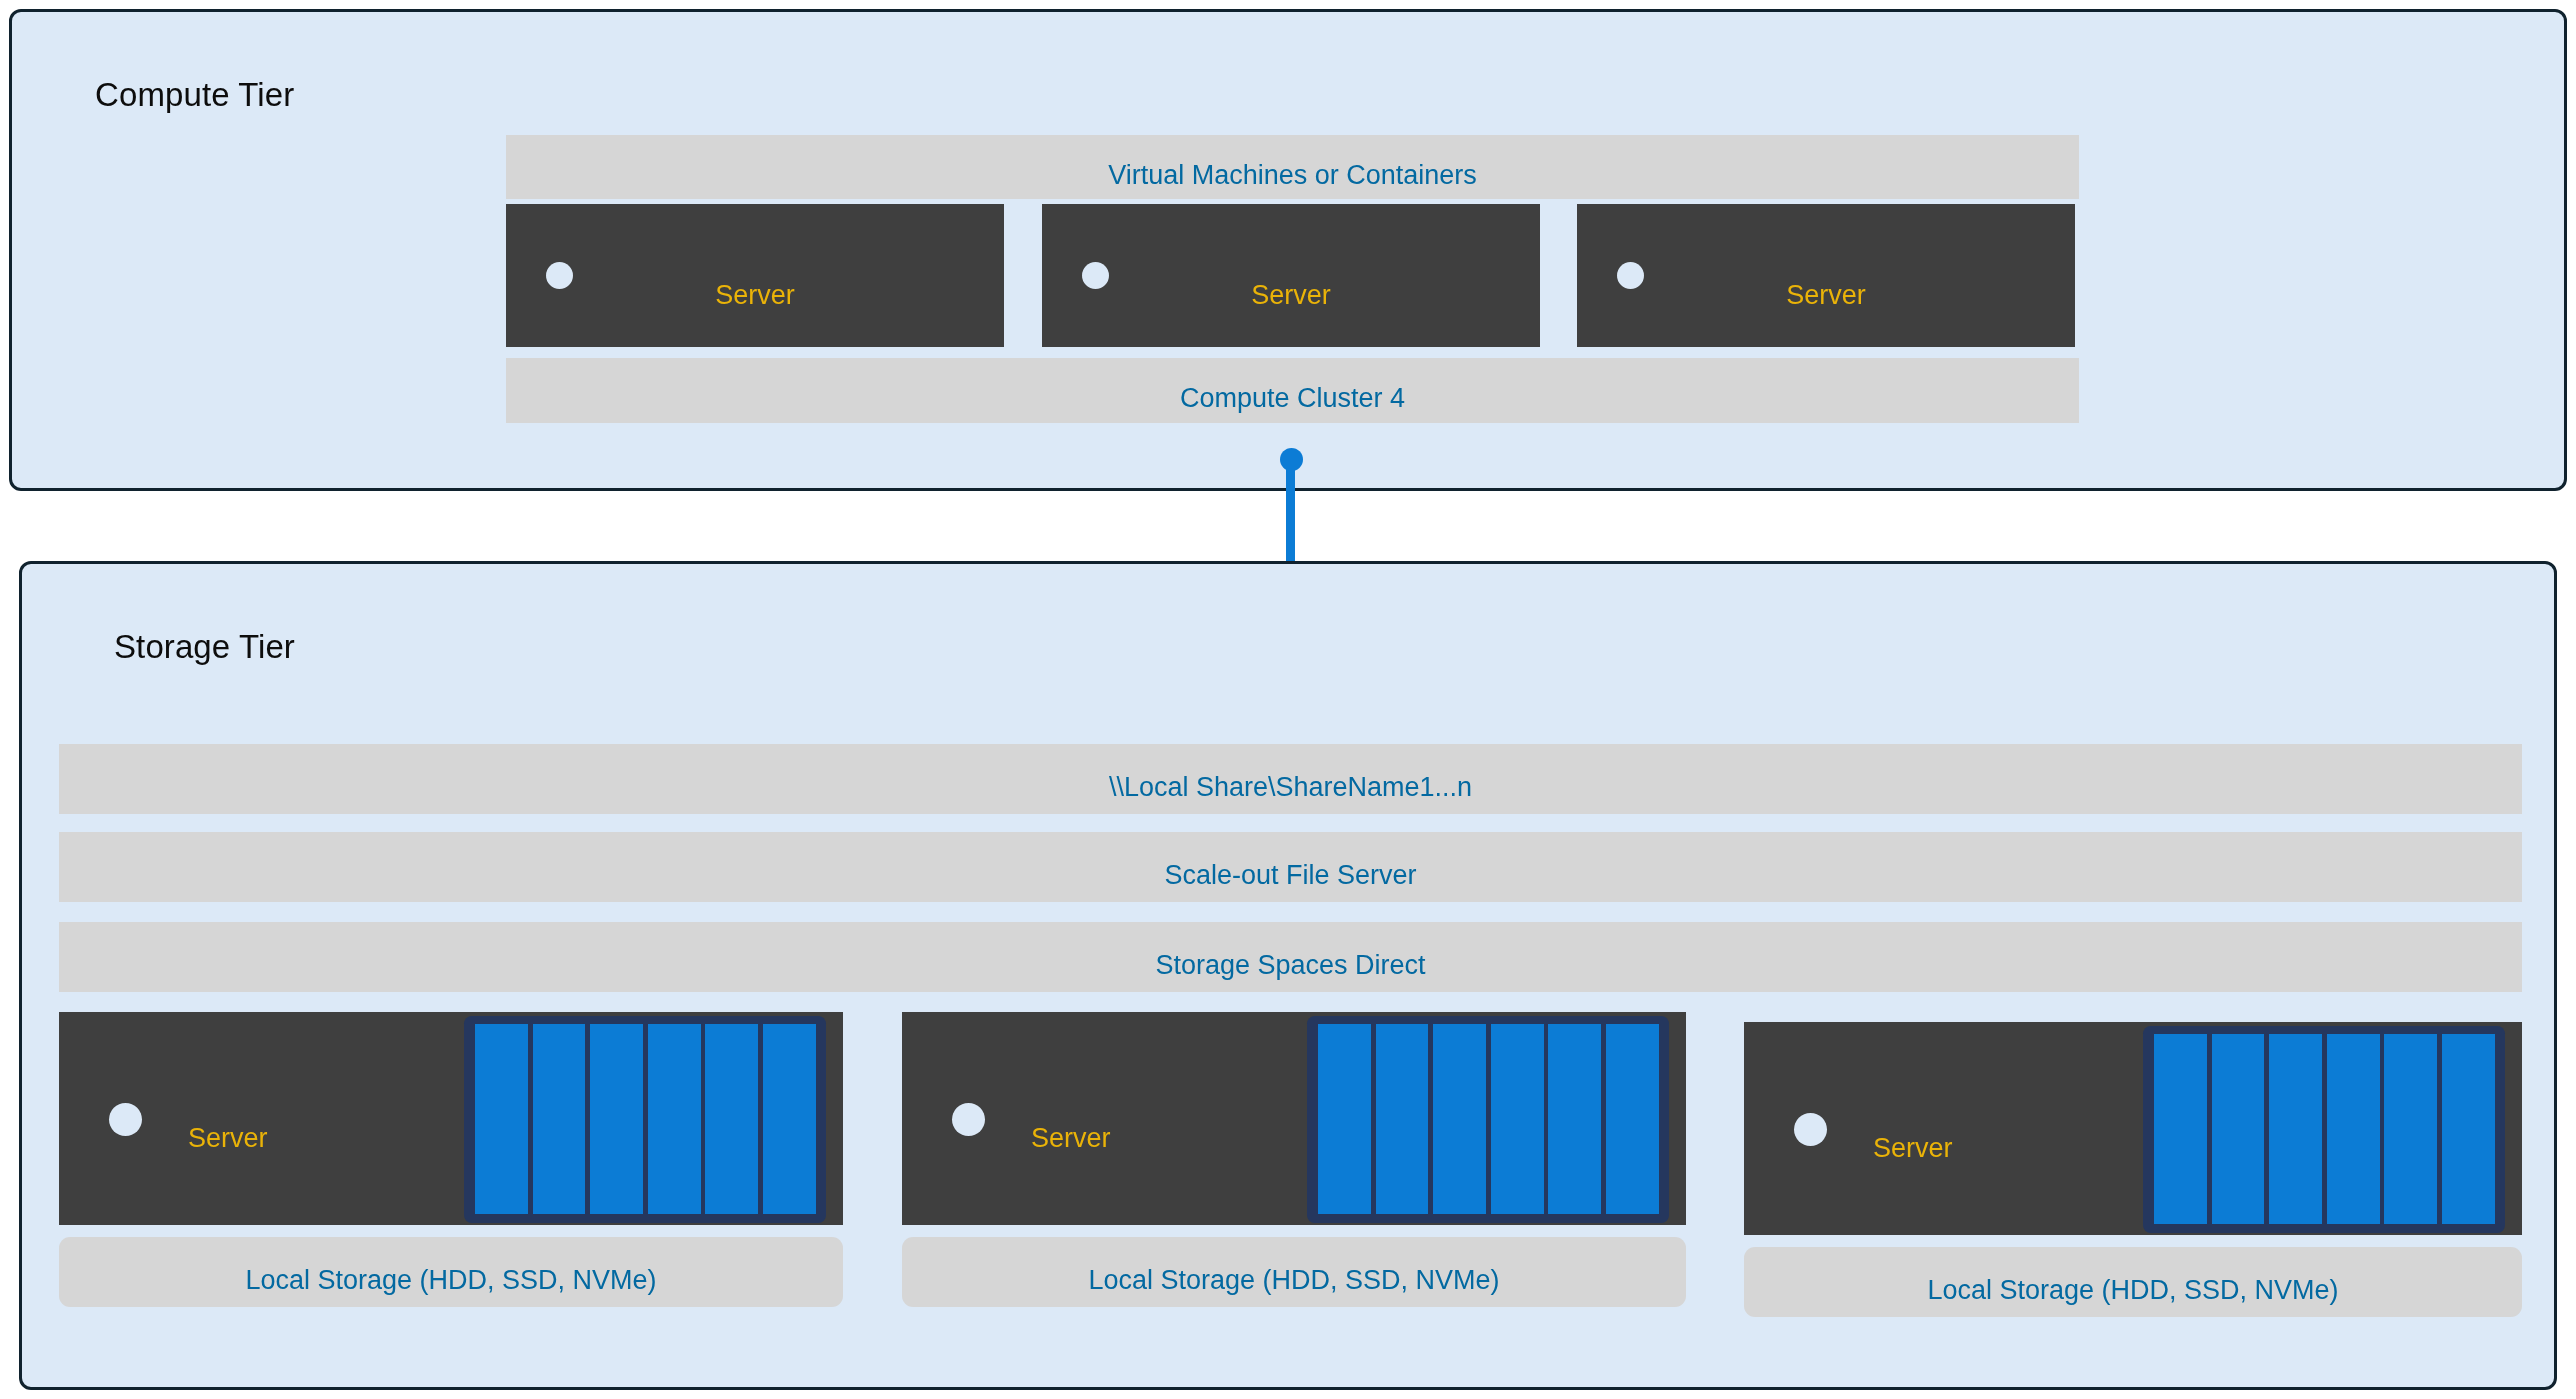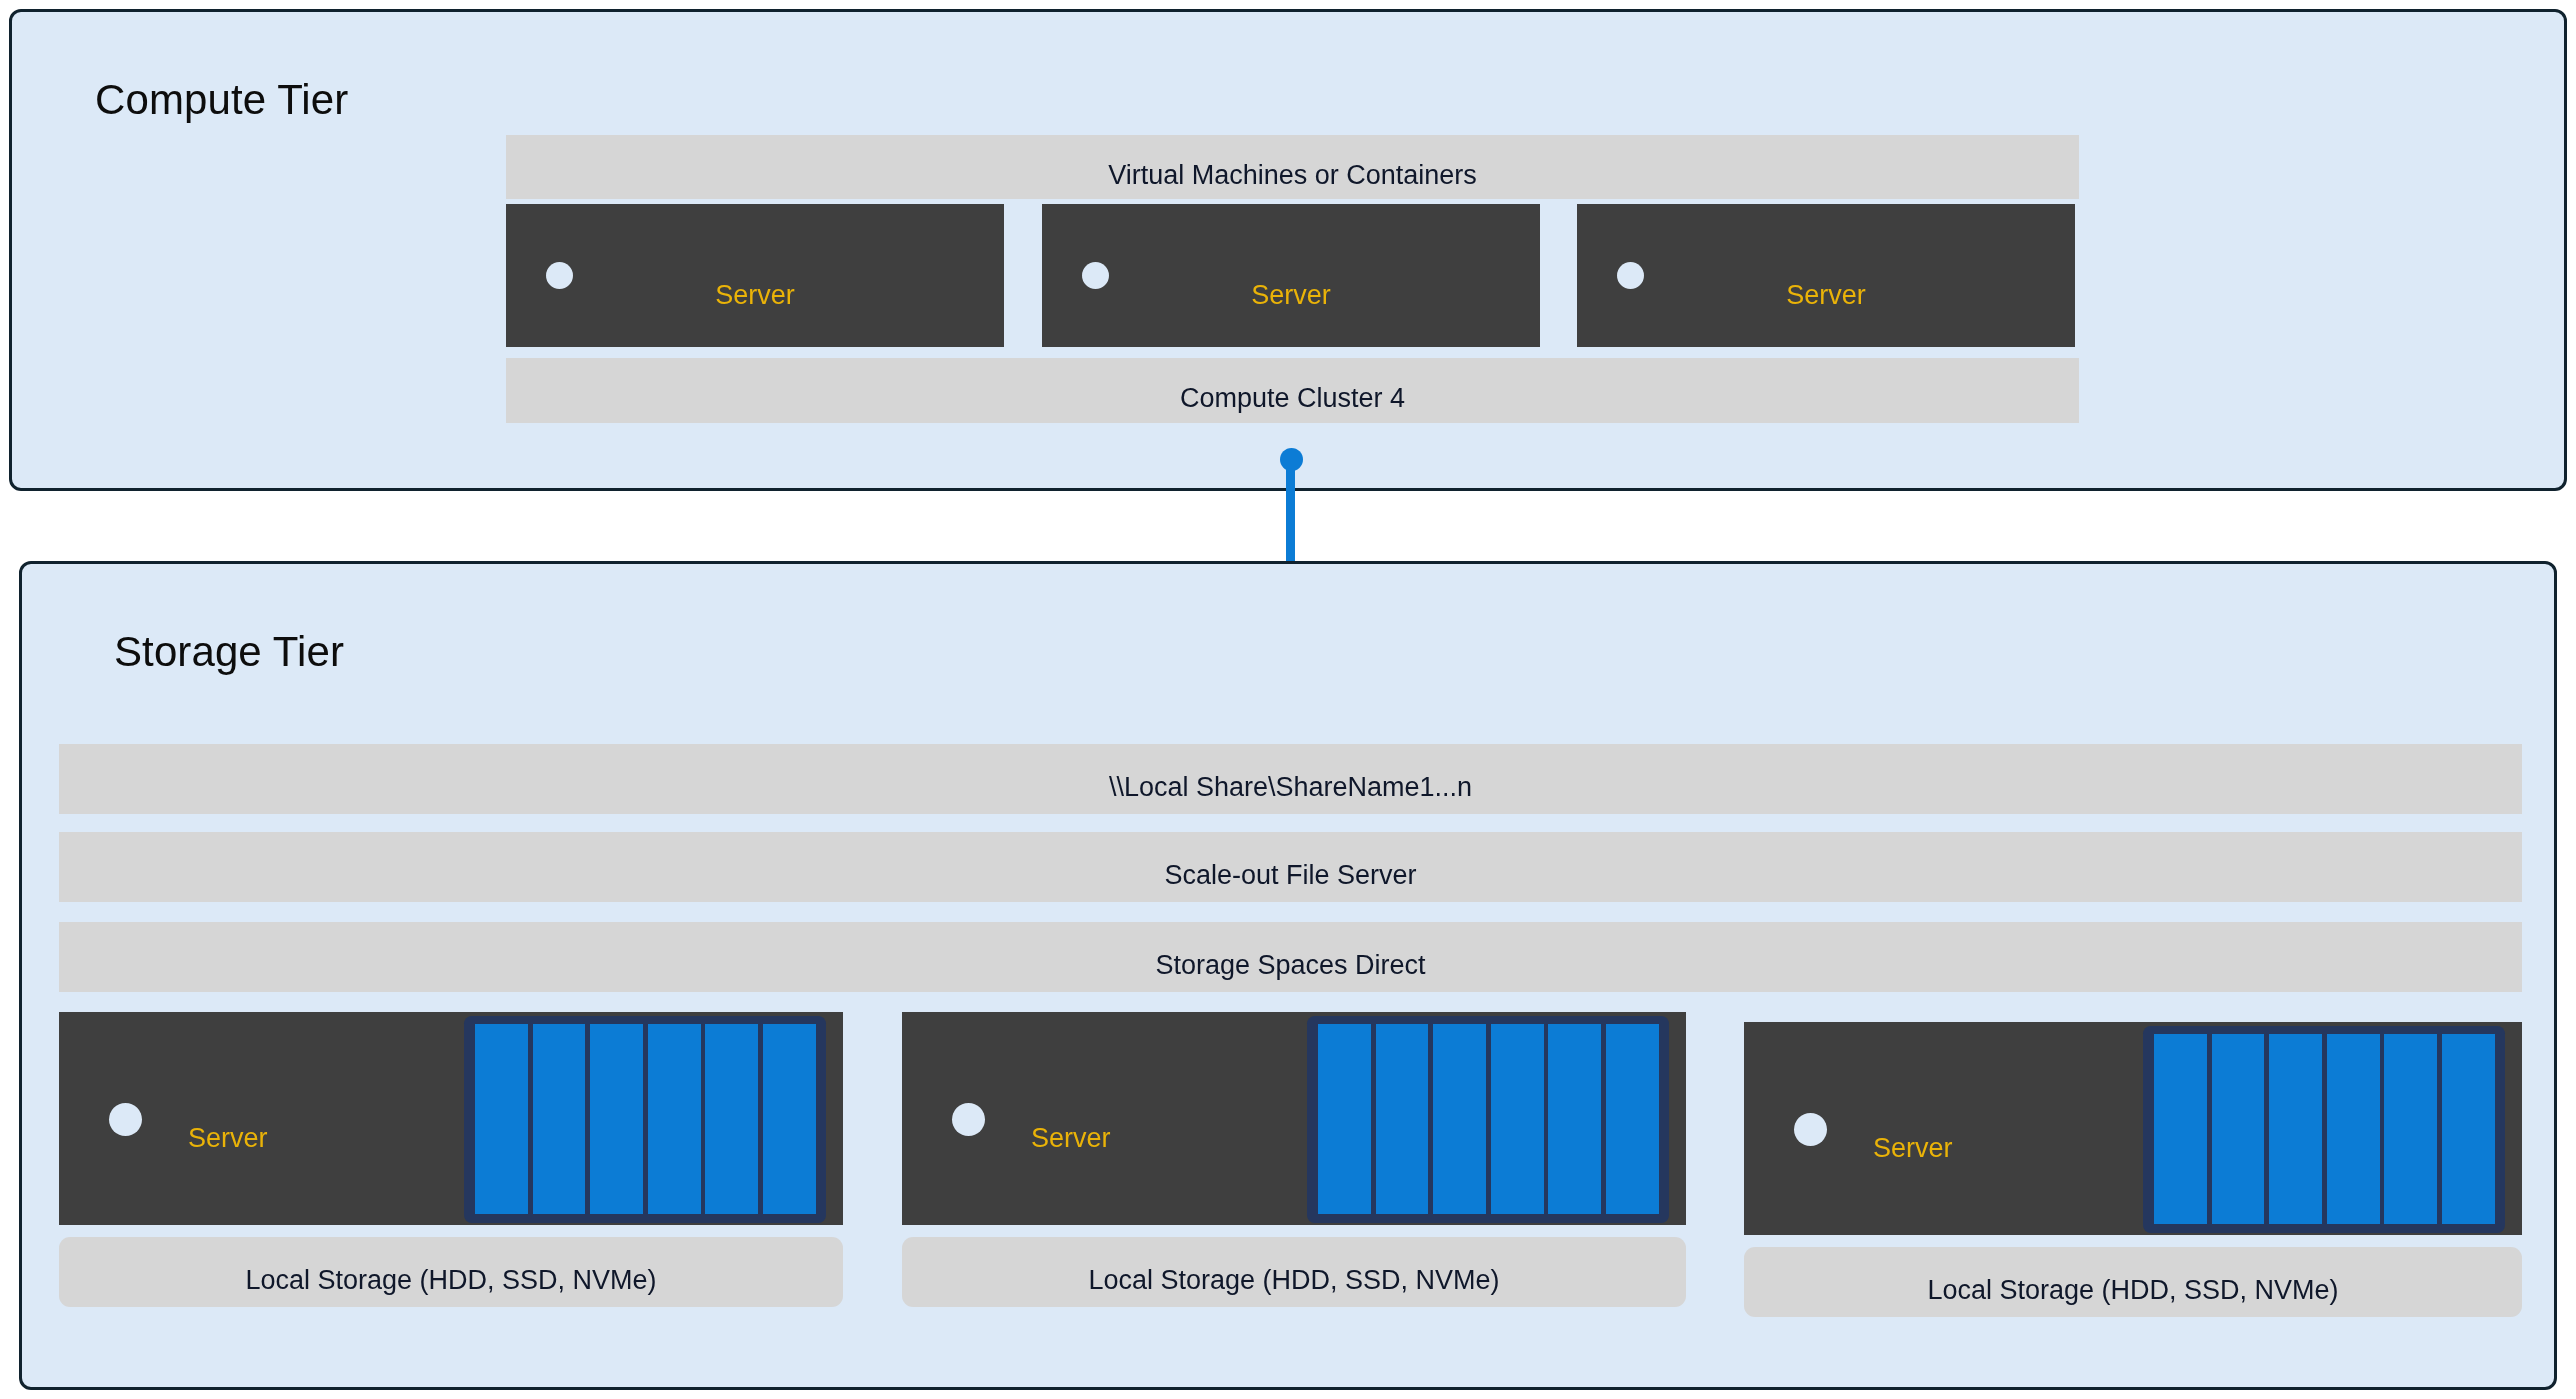--- a/index.html
+++ b/index.html
@@ -26,41 +26,41 @@
     background: #dce9f7;
     border: 3.8px solid #10222e;
     border-radius: 12px;
     box-sizing: border-box;
   }
   #compute-tier { left: 9px;  top: 9px;   width: 2558px; height: 482px; }
   #storage-tier { left: 19px;  top: 561px;  width: 2538px; height: 829px; }
 
   .tier-title {
     position: absolute;
-    font-size: 42px;
+    font-size: 33px;
     color: #0d0d0d;
     font-weight: 400;
     white-space: nowrap;
     letter-spacing: 0.1px;
   }
   #compute-tier-title { left: 95px; top: 76px; }
   #storage-tier-title { left: 114px; top: 628px; }
 
   
   .gray-bar {
     position: absolute;
     background: #d6d6d6;
     display: flex;
     align-items: center;
     justify-content: center;
     box-sizing: border-box;
   }
   .gray-bar-label {
     font-size: 27px;
-    color: #0f172a;
+    color: #0369a1;
     white-space: nowrap;
     line-height: 1;
     margin-top: 16px;
   }
 
   
   .server-box {
     position: absolute;
     background: #3f3f3f;
     box-sizing: border-box;

